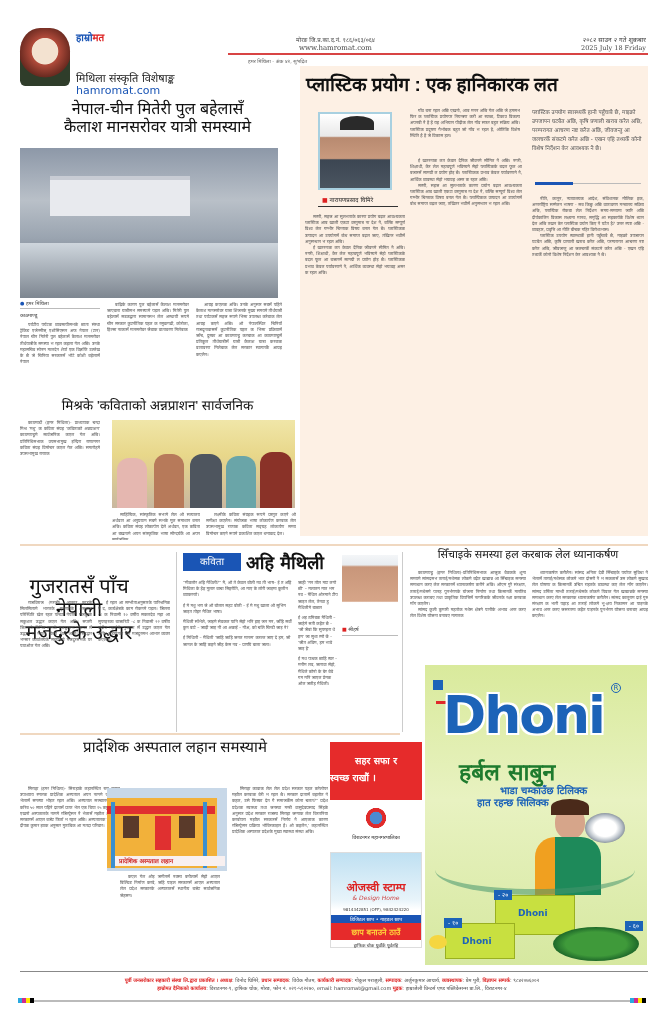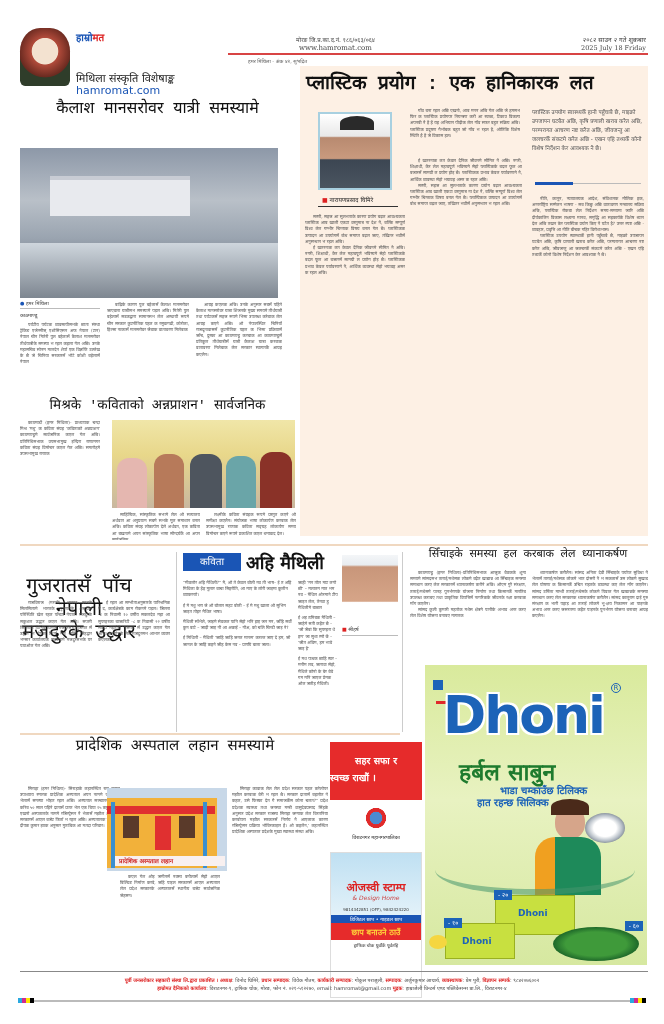--- a/index.html
+++ b/index.html
@@ -18,21 +18,21 @@
   .mast-title { position: absolute; left: 56px; top: 12px; font-size: 28px; font-weight: bold; color: #1a55b5; letter-spacing: -1px; line-height: 30px; }
   .mast-title span { color: #d22; }
   .mast-sub { position: absolute; left: 56px; top: 42px; font-size: 11px; color: #222; }
   .mast-url { position: absolute; left: 56px; top: 56px; font-size: 11px; color: #1a55b5; }
   .mast-mid { position: absolute; left: 228px; top: 30px; font-size: 5px; color: #555; }
   .mast-reg { position: absolute; left: 276px; top: 8px; font-size: 6px; color: #444; text-align: center; line-height: 8px; }
   .mast-date { position: absolute; right: 2px; top: 8px; font-size: 6.5px; color: #444; text-align: right; line-height: 8px; font-family: "DejaVu Serif", serif; }
   .mast-rule { position: absolute; left: 208px; right: 0; top: 25px; height: 2px; background: #d84444; }
 
   
-  .headline { font-family: Liberation Mono, monospace; color: #111; text-align: center; line-height: 1.15; }
+  .headline { font-family: Liberation Sans, sans-serif; color: #111; text-align: center; line-height: 1.15; }
   .txt { font-size: 4.3px; line-height: 6.2px; color: #555; text-align: justify; }
   .txt p { text-indent: 8px; }
   .col { position: absolute; overflow: hidden; }
   .photo { position: absolute; overflow: hidden; }
   .vrule { position: absolute; width: 1px; background: #ccc; }
   .hrule { position: absolute; height: 1px; background: #bbb; }
 
   
   .plastic-bg { position: absolute; left: 300px; top: 66px; width: 348px; height: 470px; background: #fdf0e4; }
 
@@ -74,20 +74,21 @@
       <div style="font-size:7px;font-family:'DejaVu Serif',serif;">www.hamromat.com</div>
     </div>
     <div class="mast-date">
       <div>२०८२ साउन २ गते शुक्रबार</div>
       <div>2025 July 18 Friday</div>
     </div>
   </div>
 
   <div>
     <div class="headline" style="position:absolute;left:20px;top:100px;width:275px;font-size:16px;">
+      <div>नेपाल-चीन मितेरी पुल बहेलासँ</div>
       <div>कैलाश मानसरोवर यात्री समस्यामे</div>
     </div>
     <div class="photo" style="left:20px;top:148px;width:258px;height:150px;background:linear-gradient(180deg,#8d98a8 0%,#b9c0c8 35%,#9aa4b0 60%,#5a6068 100%);">
       <div style="position:absolute;left:30px;top:28px;width:140px;height:40px;background:#e8eaee;border-top:4px solid #c8ccd4;"></div>
       <div style="position:absolute;left:0;top:95px;width:258px;height:55px;background:linear-gradient(180deg,#cfd6dd,#7d8690);"></div>
     </div>
     <div style="position:absolute;left:20px;top:300px;width:80px;font-size:5px;color:#333;"><span style="color:#1a55b5;">● </span><span>हमर मिथिला</span></div>
     <div class="hrule" style="left:20px;top:308px;width:80px;"></div>
     <div style="position:absolute;left:20px;top:312px;font-size:5px;color:#333;">काठमाण्डू</div>
     <div class="col txt" style="left:20px;top:322px;width:80px;height:70px;">
@@ -226,21 +227,21 @@
   </div>
 
   <div class="side-ad" style="top:742px;height:58px;background:#e62b2b;">
     <div style="color:#fff;font-size:9.5px;font-weight:bold;text-align:center;margin-top:12px;">सहर सफा र</div>
     <div style="color:#fff;font-size:9.5px;font-weight:bold;margin-top:4px;">स्वच्छ राखौं ।</div>
   </div>
   <div class="side-ad" style="top:800px;height:48px;background:#fff;text-align:center;">
     <div style="width:30px;height:28px;margin:4px auto 2px;border-radius:50%;background:radial-gradient(circle,#4a8ad0 30%,#e02a2a 32%,#e02a2a 48%,#fff 50%);"></div>
     <div style="font-size:5px;color:#222;">विराटनगर महानगरपालिका</div>
   </div>
-  <div class="side-ad" style="top:852px;height:146px;background:linear-gradient(180deg,#bfe0f2 0%,#e8f4fa 50%,#ffffff 60%);text-align:center;border:1px solid #ddd;">
+  <div class="side-ad" style="top:852px;height:96px;background:linear-gradient(180deg,#bfe0f2 0%,#e8f4fa 50%,#ffffff 60%);text-align:center;border:1px solid #ddd;">
     <div style="font-size:11px;font-weight:bold;color:#d22;margin-top:26px;">ओजस्वी स्टाम्प</div>
     <div style="font-size:6px;color:#c44;font-style:italic;">&amp; Design Home</div>
     <div style="font-size:4px;color:#333;margin-top:6px;">9814342851 (OFF), 9842424220</div>
     <div style="font-size:5px;color:#fff;background:#1a55b5;margin-top:3px;padding:1px 0;">डिजिटल छाप • गाइडल छाप</div>
     <div style="font-size:8px;color:#ffd23a;background:#e62b2b;font-weight:bold;padding:3px 0;">छाप बनाउने ठाउँ</div>
     <div style="font-size:4.5px;color:#222;margin-top:2px;">ट्राफिक चोक धुवाँकें पूर्वतहि</div>
   </div>
 
   <div class="dhoni">
     <div class="dhoni-brandmarks">

